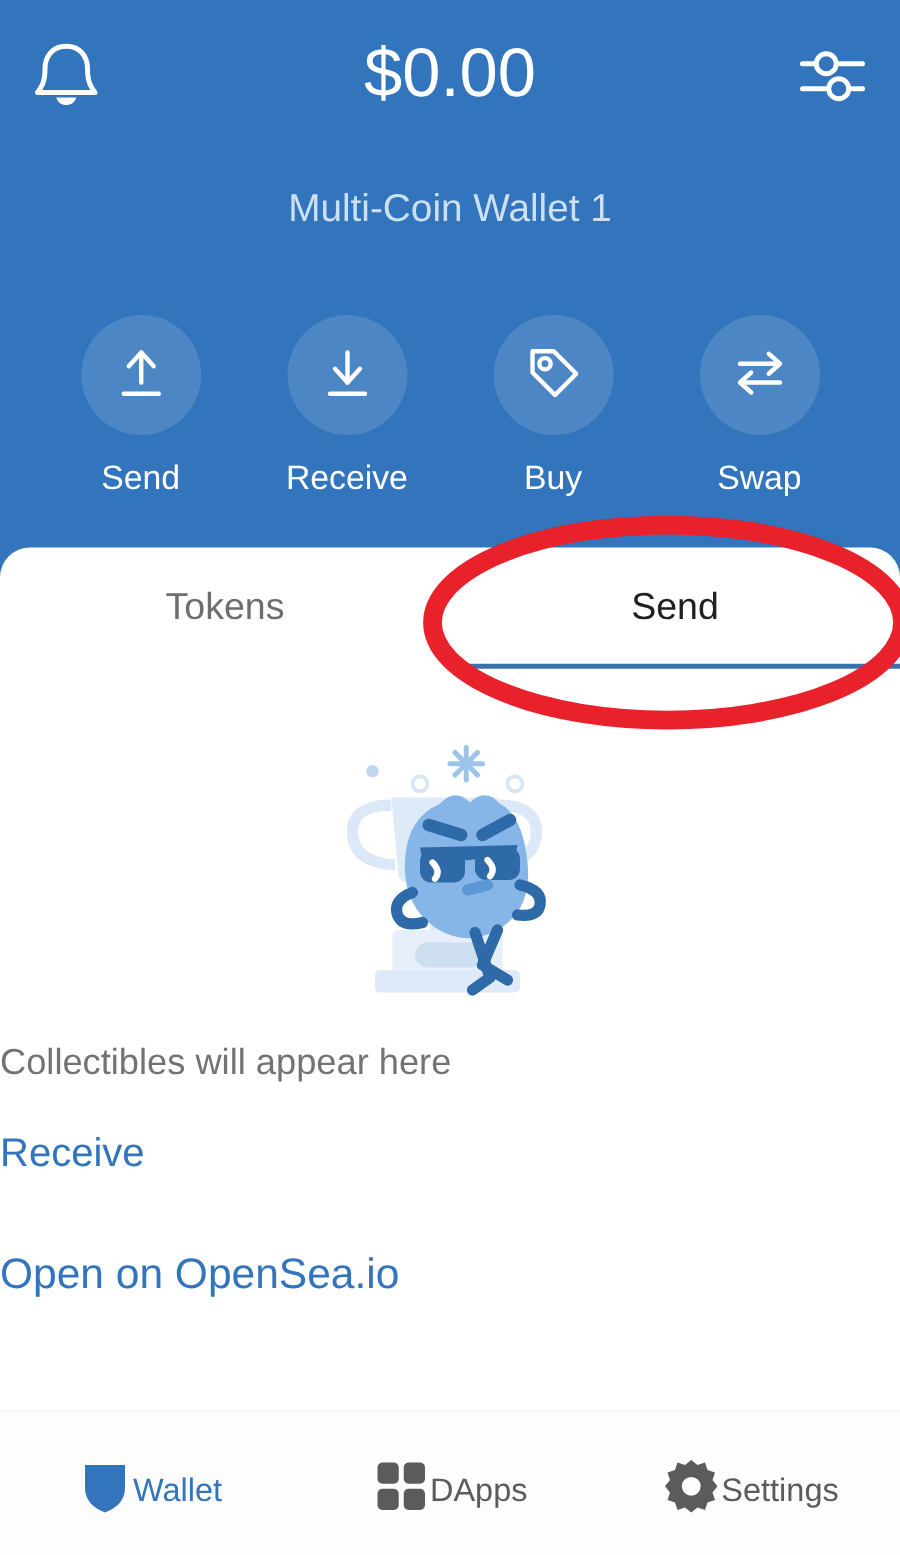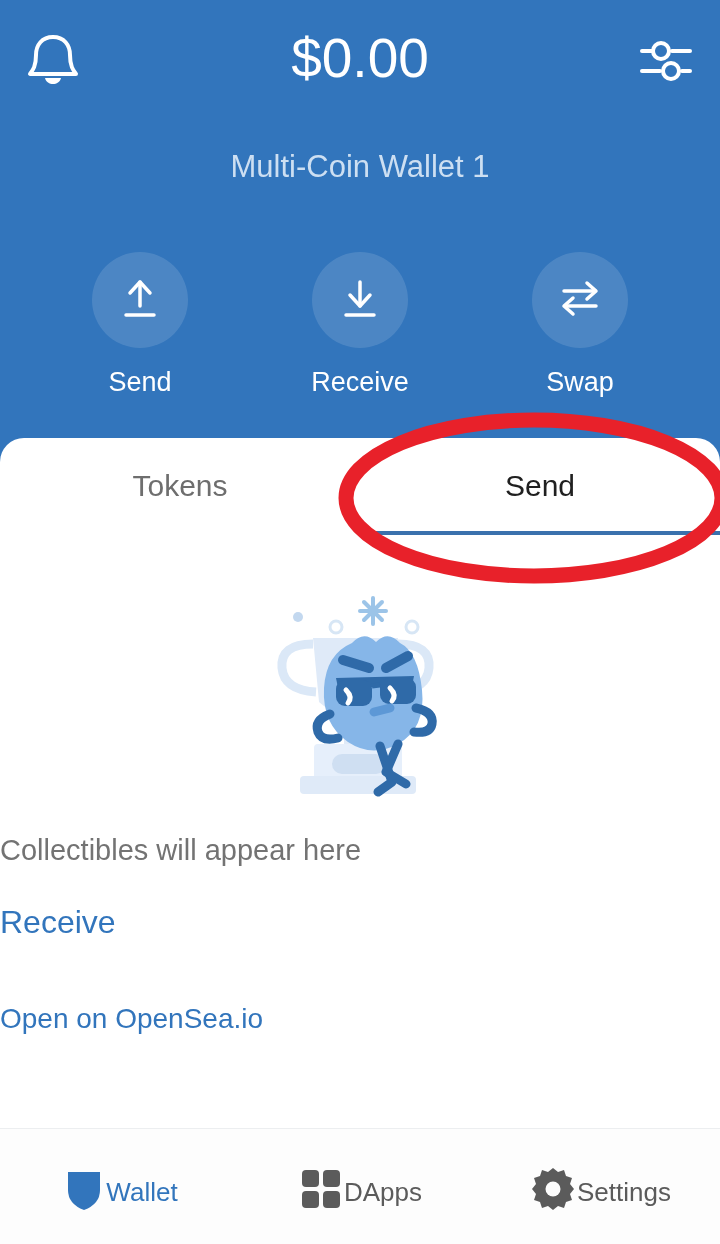--- a/index.html
+++ b/index.html
@@ -165,21 +165,21 @@
     margin-top: 34px;
     color: #3275bc;
     font-size: 32px;
     line-height: 40px;
     text-decoration: none;
   }
   .empty-link-2 {
     display: block;
     margin-top: 56px;
     color: #3275bc;
-    font-size: 28px;
+    font-size: 34px;
     line-height: 42px;
     text-decoration: none;
   }
 
   
   .bottom-nav {
     position: absolute;
     left: 0;
     top: 1128px;
     width: 720px;
@@ -275,20 +275,31 @@
             <svg width="52" height="52" viewBox="0 0 52 52">
               <line x1="26" y1="10" x2="26" y2="34" stroke="#ffffff" stroke-width="3.5" stroke-linecap="round"></line>
               <polyline points="16,23 26,34 36,23" fill="none" stroke="#ffffff" stroke-width="3.5" stroke-linecap="round" stroke-linejoin="round"></polyline>
               <line x1="12" y1="43" x2="40" y2="43" stroke="#ffffff" stroke-width="3.5" stroke-linecap="round"></line>
             </svg>
           </span>
         </div>
         <div class="action-label">Receive</div>
       </div>
 
+      <div class="action">
+        <div class="action-circle">
+          <span>
+            <svg width="52" height="52" viewBox="0 0 52 52">
+              <path d="M9 9 L26 9 L44 27 L27 44 L9 26 Z" fill="none" stroke="#ffffff" stroke-width="3.5" stroke-linejoin="round"></path>
+              <circle cx="19" cy="19" r="4.5" fill="none" stroke="#ffffff" stroke-width="3.5"></circle>
+            </svg>
+          </span>
+        </div>
+        <div class="action-label">Buy</div>
+      </div>
 
       <div class="action">
         <div class="action-circle">
           <span>
             <svg width="52" height="52" viewBox="0 0 52 52">
               <line x1="10" y1="19" x2="41" y2="19" stroke="#ffffff" stroke-width="3.5" stroke-linecap="round"></line>
               <polyline points="33,11 42,19 33,27" fill="none" stroke="#ffffff" stroke-width="3.5" stroke-linecap="round" stroke-linejoin="round"></polyline>
               <line x1="11" y1="34" x2="42" y2="34" stroke="#ffffff" stroke-width="3.5" stroke-linecap="round"></line>
               <polyline points="19,26 10,34 19,42" fill="none" stroke="#ffffff" stroke-width="3.5" stroke-linecap="round" stroke-linejoin="round"></polyline>
             </svg>

